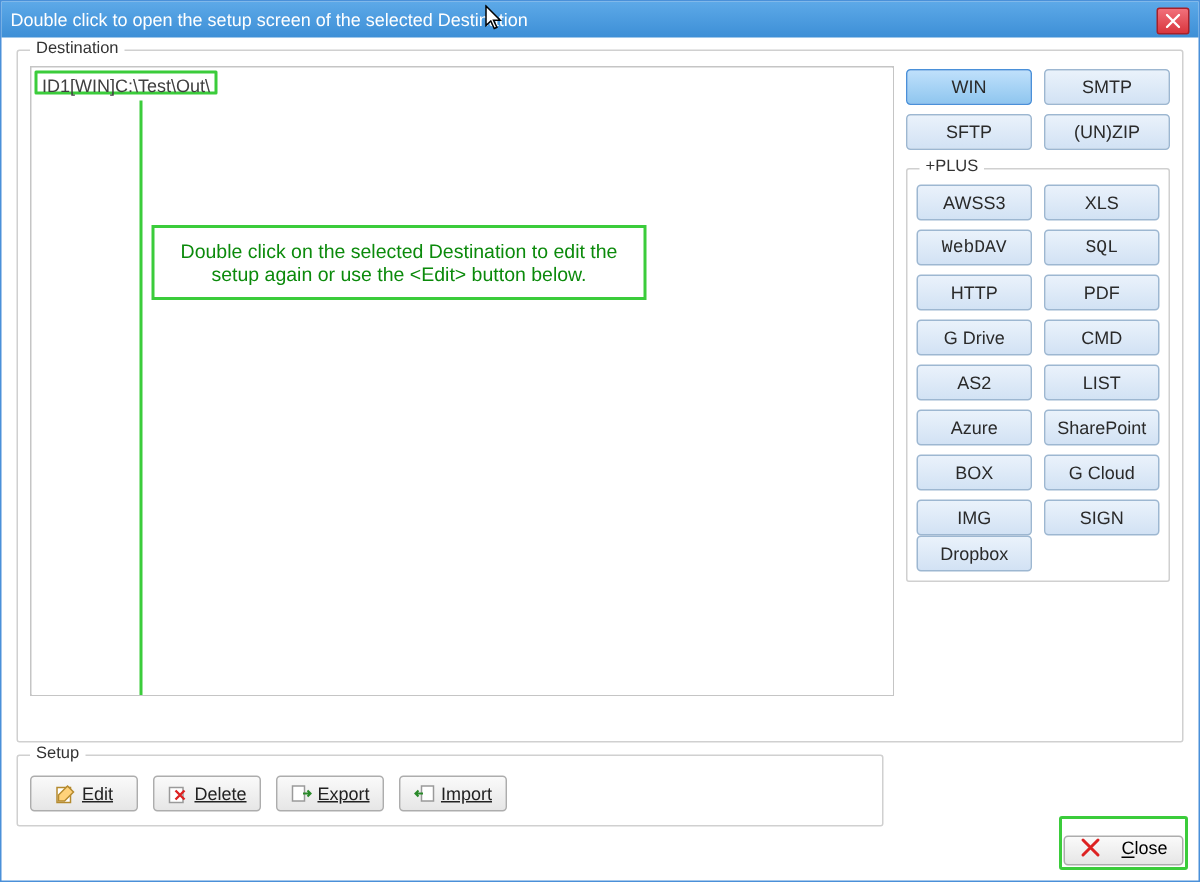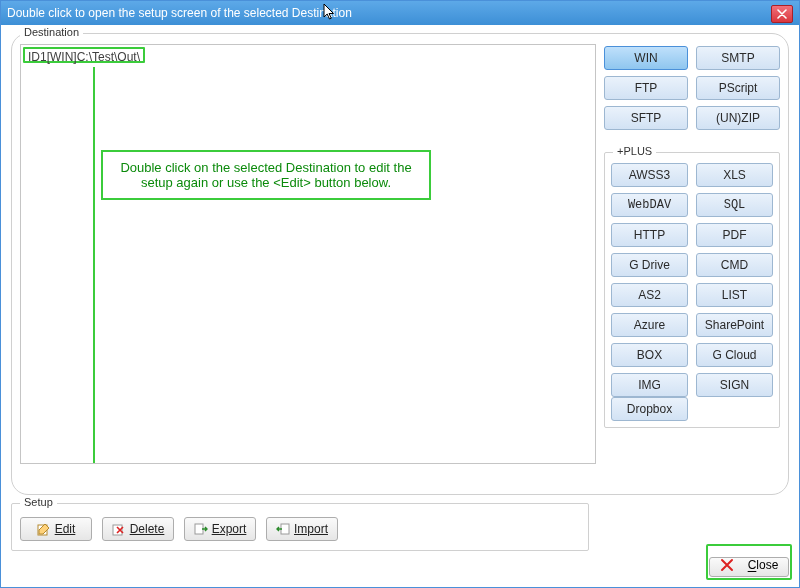--- a/index.html
+++ b/index.html
@@ -12,38 +12,38 @@
     border: 1px solid #a82028; border-radius: 2px; display:flex; align-items:center; justify-content:center;
     cursor: pointer; margin-top: 1px;
   }
   .win-close svg { display:block; }
   .cursor-overlay { position:absolute; left:322px; top:2px; pointer-events:none; }
 
   .client { position: absolute; top: 24px; left: 0; right: 0; bottom: 0; padding: 8px 10px 10px 10px; }
   .groupbox { border: 1px solid #d0d0d0; border-radius: 2px; position: relative; padding: 10px 8px 8px 8px; background: #fff; }
   .group-label { position:absolute; top:-8px; left:8px; background:#fff; padding:0 4px; color:#333; font-size:11px; }
 
-  .dest-group { position:absolute; left:10px; top:8px; right:10px; height:462px;border-radius:17px; }
+  .dest-group { position:absolute; left:10px; top:8px; right:10px; height:462px; }
   .dest-inner { display:flex; height:100%; gap:8px; }
   .list-col { flex:1; min-width:0; }
   .listwrap { border:1px solid #c5c5c5; background:#fff; height:420px; position:relative; overflow:auto; }
   .listitem {
     position:absolute; left:2px; top:2px; height:16px; padding:0 3px; line-height:16px;
     background:#fff; border:2px solid #3bcc3b; color:#404040; font-size:12px; white-space:nowrap;
     border-radius:1px;
   }
   .callout-arrow { position:absolute; left:72px; top:22px; bottom:-30px; width:2px; }
   .callout-arrow .stem { position:absolute; left:0; top:0; bottom:18px; width:2px; background:#3bcc3b; }
 
   .callout-box {
     position:absolute; left:80px; top:105px; width:330px; border:2px solid #3bcc3b;
     color:#0b8a0b; background:#fff; padding:8px 10px; text-align:center; font-size:13px;
   }
 
-  .right-col { width:176px; display:flex; flex-direction:column; gap:18px; padding-top:2px; }
+  .right-col { width:176px; display:flex; flex-direction:column; gap:8px; padding-top:2px; }
   .btnrow { display:flex; gap:8px; }
   .typebtn {
     flex:1; height:24px; border:1px solid #9db7d1; border-radius:3px;
     background:linear-gradient(to bottom,#eaf2fb,#d2e2f4);
     color:#2a2a2a; font-size:12px; display:flex; align-items:center; justify-content:center;
     cursor:pointer; user-select:none;
   }
   .typebtn.selected { background:linear-gradient(to bottom,#bfe0fb,#8fc6ef); border-color:#4a90d9; }
   .plus-group { border:1px solid #d0d0d0; border-radius:2px; padding:10px 6px 6px 6px; position:relative; margin-top:4px; }
   .plus-group .group-label { top:-8px; }
@@ -100,28 +100,20 @@
               <div class="btnrow">
                 <div class="typebtn selected">
                   <span>WIN</span>
                 </div>
                 <div class="typebtn">
                   <span>SMTP</span>
                 </div>
               </div>
               <div class="btnrow" style="margin-top: 6px;">
                 <div class="typebtn">
-                  <span>FTP</span>
-                </div>
-                <div class="typebtn">
-                  <span>PScript</span>
-                </div>
-              </div>
-              <div class="btnrow" style="margin-top: 6px;">
-                <div class="typebtn">
                   <span>SFTP</span>
                 </div>
                 <div class="typebtn">
                   <span>(UN)ZIP</span>
                 </div>
               </div>
             </div>
           <div class="plus-group">
             <span class="group-label">+PLUS</span>
             <div id="plus-types">

